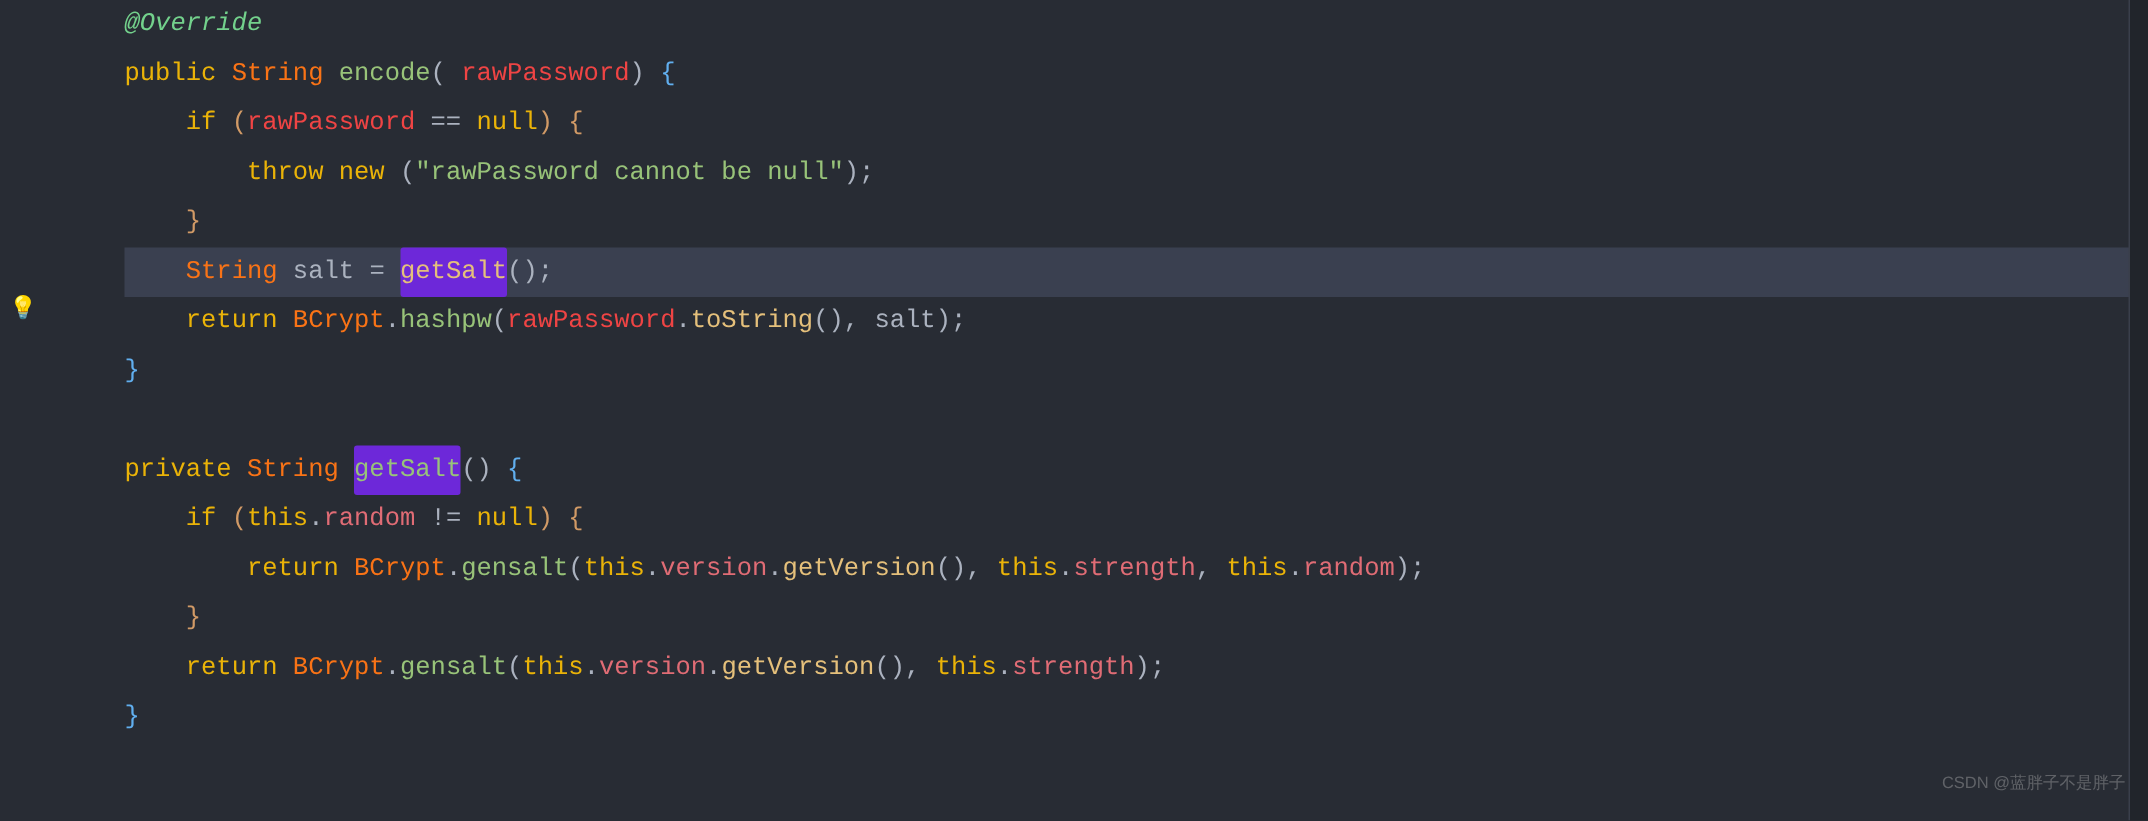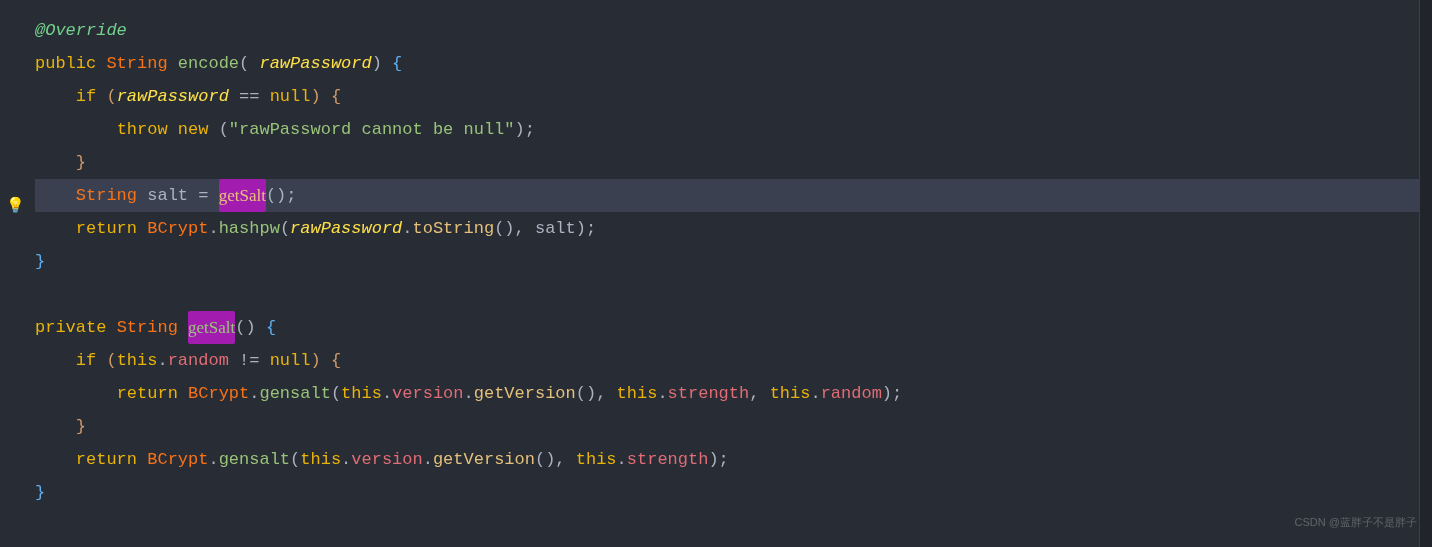--- a/index.html
+++ b/index.html
@@ -8,23 +8,24 @@
       font-family: 'Consolas', 'Monaco', 'Courier New', monospace;
       font-size: 17px;
       line-height: 33px;
       color: #abb2bf;
       width: 1432px;
       height: 547px;
       overflow: hidden;
       position: relative;
     }
     .editor {
-      padding-top: 14px;
+      padding-top: 0;
       padding-left: 35px;
       position: relative;
+      margin-left: 48px;
     }
     .line {
       white-space: pre;
       height: 33px;
       display: flex;
       align-items: center;
     }
     .line.highlighted {
       background: #3a4050;
     }
@@ -40,29 +41,29 @@
       left: 6px;
       top: 190px;
       font-size: 15px;
     }
     .annotation { color: #73d18c; font-style: italic; }
     .keyword { color: #eab308; font-family: Liberation Mono, monospace; }
     .type { color: #f97316; }
     .method-decl { color: #98c379; }
     .method-call-yellow { color: #e5c07b; }
     .method-call-green { color: #98c379; }
-    .param { color: #fde047; font-style: italic; }
+    .param { color: #ef4444; }
     .identifier { color: #abb2bf; }
     .field { color: #e06c75; }
     .string { color: #98c379; }
     .punct { color: #abb2bf; }
     .brace { color: #61afef; }
     .brace-yellow { color: #d19a66; }
     .operator { color: #abb2bf; }
-    .highlight-ref { background: #a21caf; border-radius: 2px; font-family: Liberation Serif, serif; }
+    .highlight-ref { background: #6d28d9; border-radius: 2px; }
     .watermark {
       position: absolute;
       right: 15px;
       bottom: 8px;
       color: rgba(200,200,200,0.35);
       font-size: 11px;
       font-family: sans-serif;
     }
     .scrollbar {
       position: absolute;

